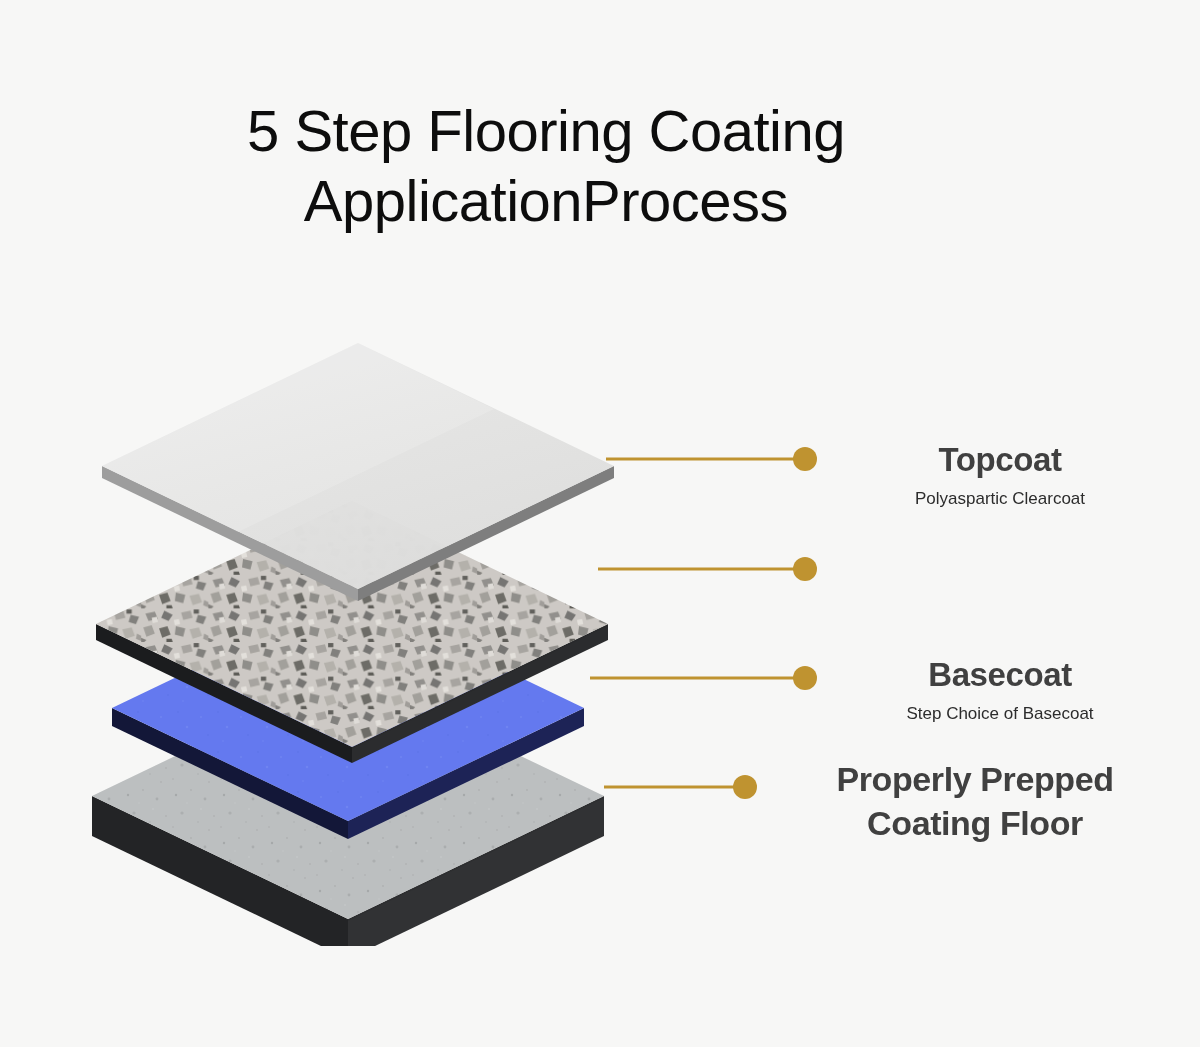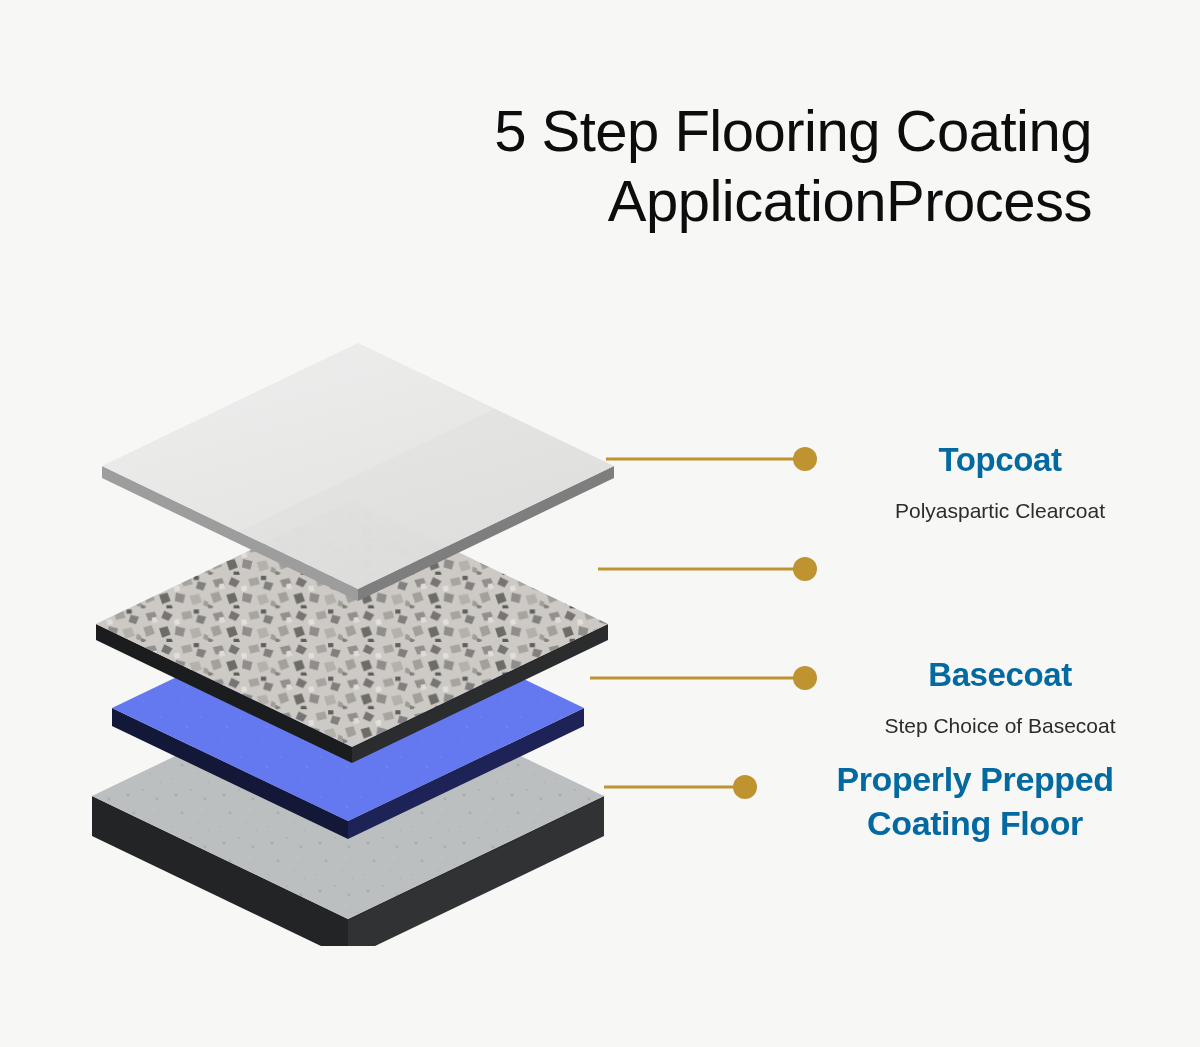--- a/index.html
+++ b/index.html
@@ -22,21 +22,21 @@
     width: 1200px;
     height: 1047px;
   }
 
   
   .title-block {
     position: absolute;
     left: 0;
     top: 96px;
     width: 1092px;
-    text-align: right;
+    text-align: center;
     pointer-events: none;
   }
   .title-line {
     display: block;
     font-family: "Liberation Sans", sans-serif;
     font-size: 58px;
     font-weight: 400;
     letter-spacing: -0.5px;
     line-height: 70px;
     color: #0d0d0d;
@@ -73,34 +73,34 @@
     position: absolute;
     text-align: center;
   }
   .callout-title {
     display: block;
     font-family: "Liberation Sans", sans-serif;
     font-weight: 700;
     font-size: 33px;
     line-height: 40px;
     letter-spacing: -0.4px;
-    color: #0369a1;
+    color: #404040;
     white-space: nowrap;
   }
   .callout-title.two-line {
     font-size: 34px;
     line-height: 44px;
     text-align: center;
   }
   .callout-sub {
     display: block;
-    margin-top: 20px;
+    margin-top: 8px;
     font-family: "Liberation Sans", sans-serif;
     font-weight: 400;
-    font-size: 21px;
+    font-size: 17px;
     line-height: 22px;
     color: #2c2c2c;
     white-space: nowrap;
   }
 
   
   .leaders {
     position: absolute;
     left: 0;
     top: 0;

